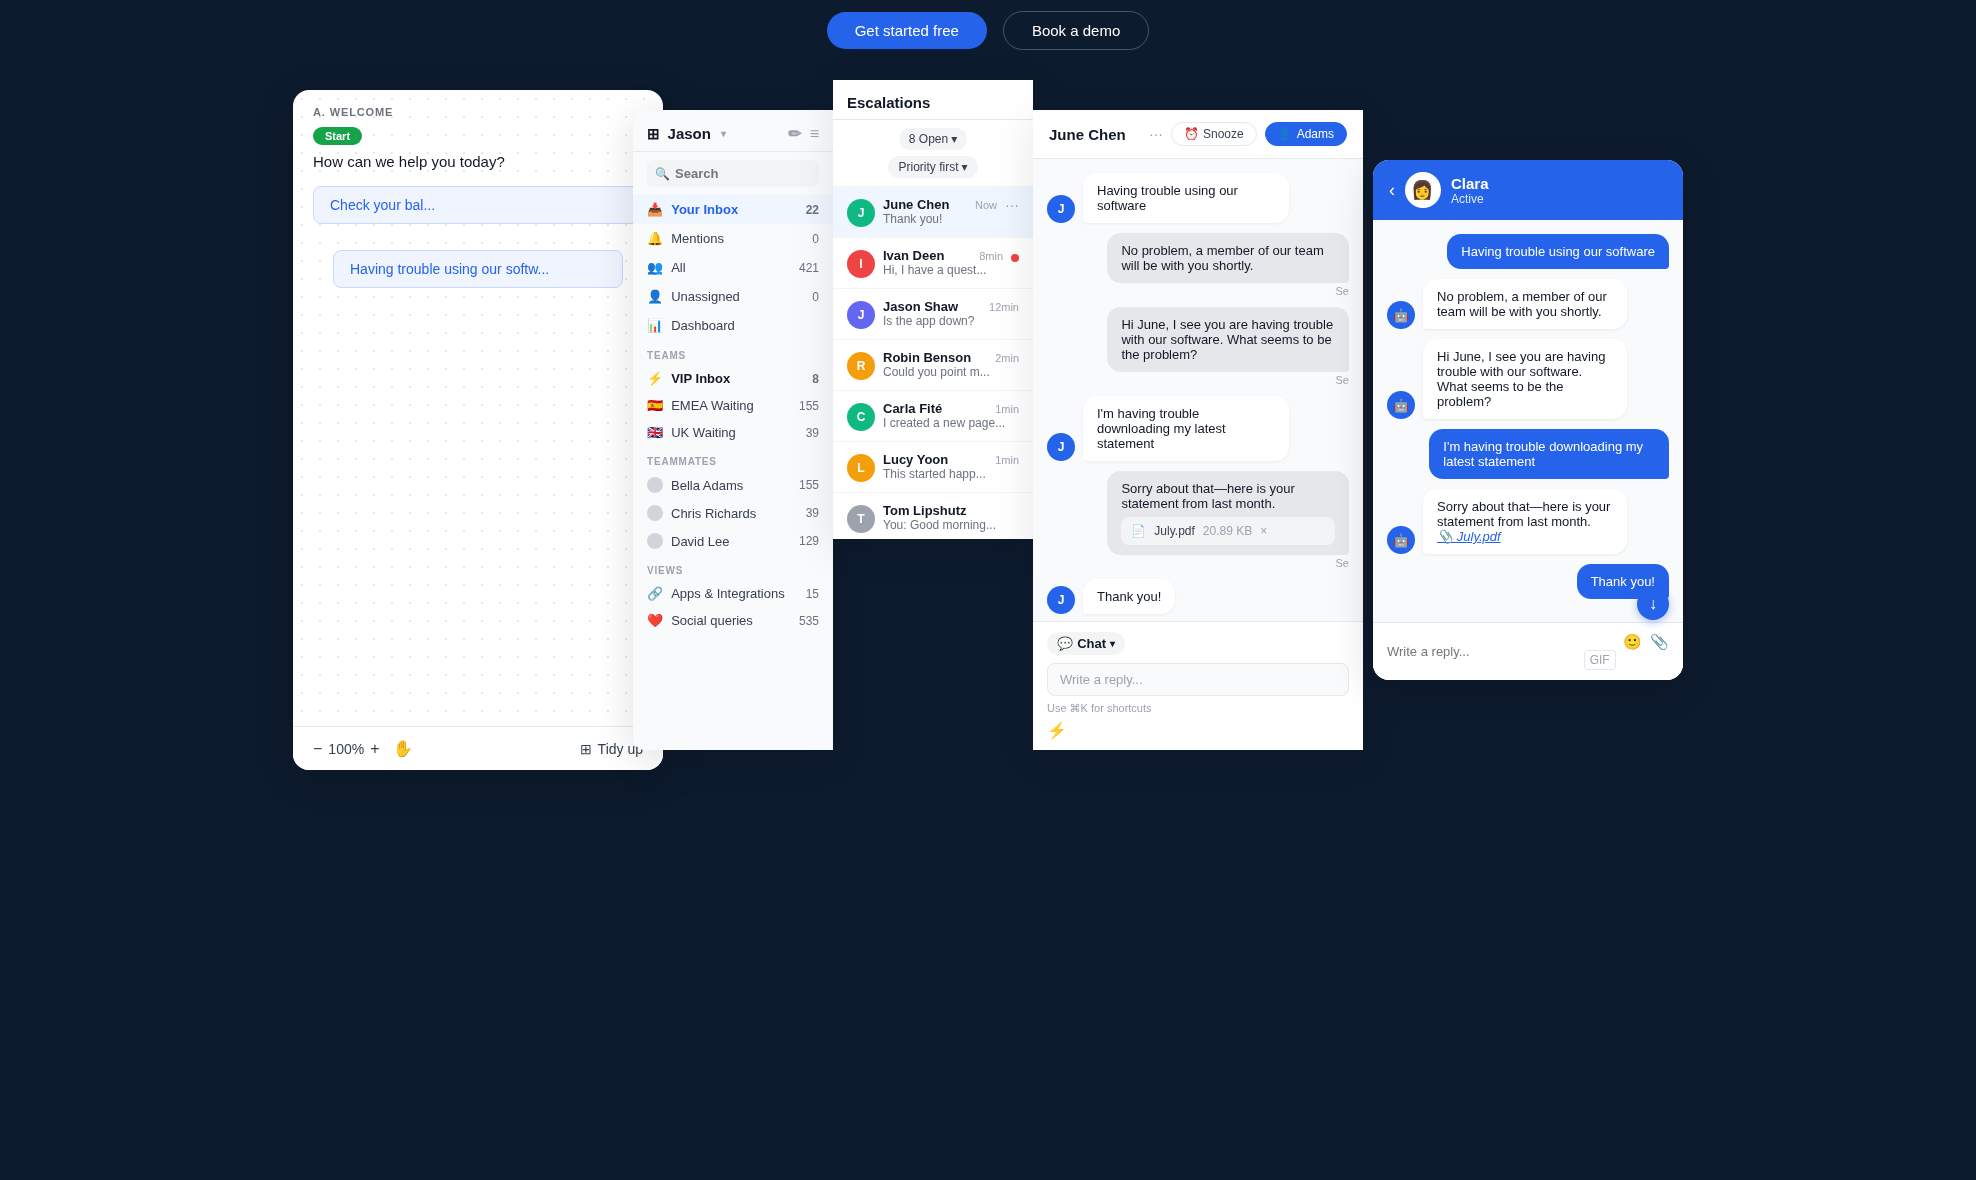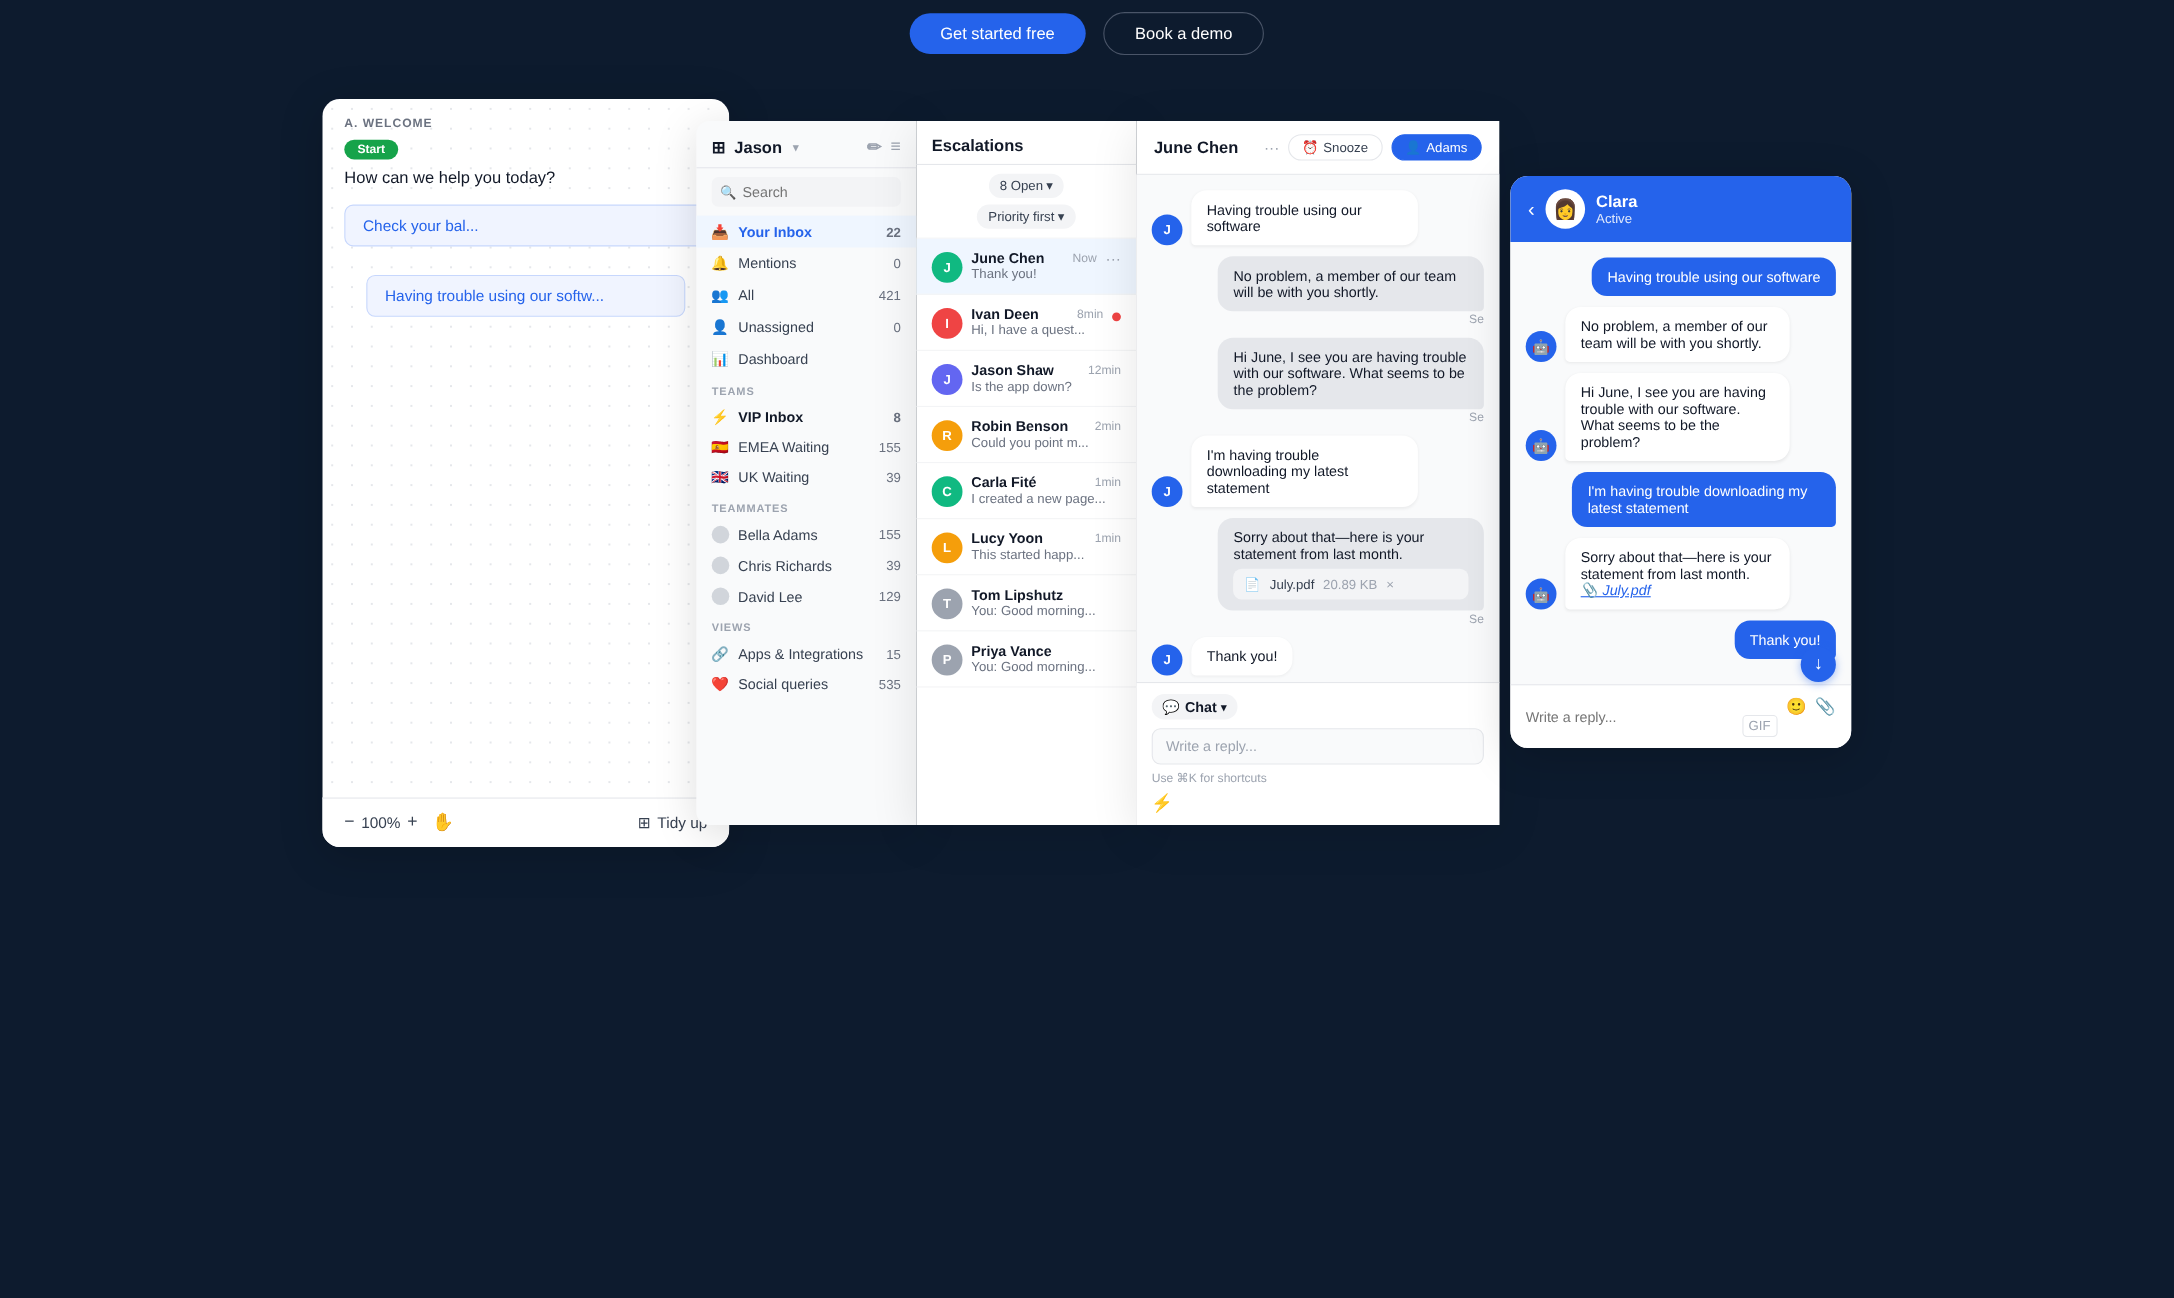--- a/index.html
+++ b/index.html
@@ -181,20 +181,21 @@
     }
     .inbox-search input {
       width: 100%;
       background: #f3f4f6;
       border: none;
       border-radius: 6px;
       padding: 6px 10px 6px 28px;
       font-size: 13px;
       color: #6b7280;
       outline: none;
+      font-weight: bold;
     }
     .inbox-search-icon {
       position: absolute;
       left: 22px;
       top: 50%;
       transform: translateY(-50%);
       color: #9ca3af;
       font-size: 12px;
     }
     .inbox-nav-item {
@@ -232,28 +233,27 @@
     .inbox-team-item.highlight { font-weight: 700; color: #111827; }
     .inbox-team-count {
       margin-left: auto;
       font-size: 12px;
       color: #6b7280;
     }
 
     
     .conversations-panel {
       width: 200px;
-      height: 640px;
+      height: 459px;
       background: #fff;
       box-shadow: 0 8px 40px rgba(0,0,0,0.1);
       overflow-y: auto;
       position: relative;
       z-index: 3;
       flex-shrink: 0;
-      margin-top: 30px;
     }
     .conv-header {
       padding: 14px 14px 8px;
       font-size: 15px;
       font-weight: 700;
       color: #111827;
       border-bottom: 1px solid #e5e7eb;
     }
     .conv-filter-row {
       display: flex;

